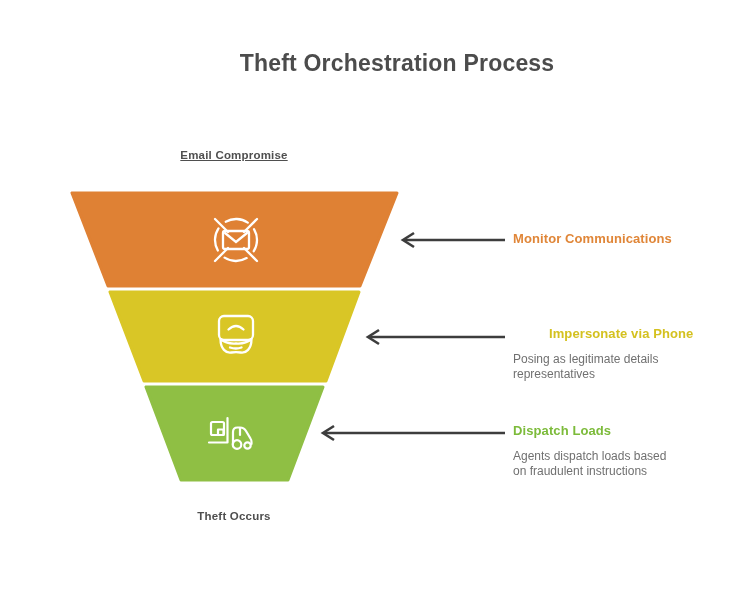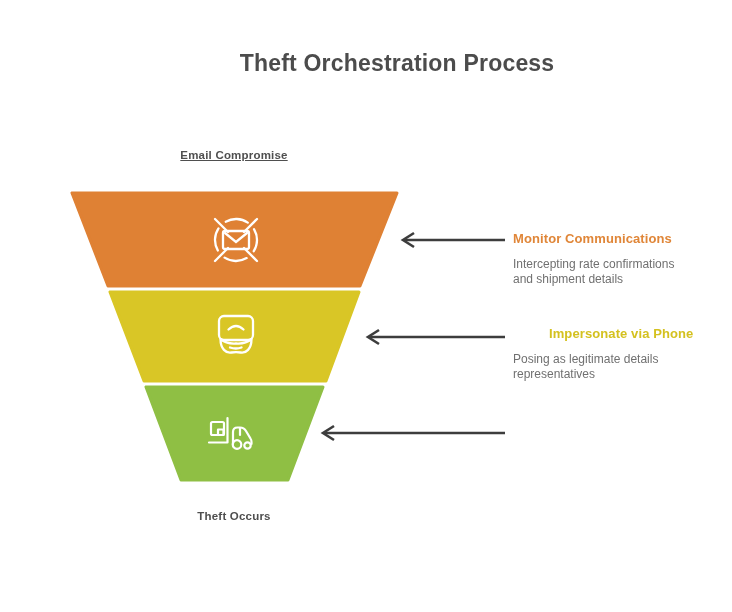--- a/index.html
+++ b/index.html
@@ -90,30 +90,33 @@
       </g>
       <g>
         <line x1="505" y1="433" x2="325" y2="433"></line>
         <polyline points="334,426 323,433 334,440"></polyline>
       </g>
     </g>
   </svg>
 
   <div class="annotation a1">
     <h3 style="color: rgb(224, 134, 56);">Monitor Communications</h3>
-    <div class="desc" style="color: rgb(112, 112, 112);">
-      <div>Intercepting rate confirmations</div>
-      <div>and shipment details</div>
-    </div>
   </div>
 
   <div class="annotation a2">
     <h3 style="color: rgb(212, 193, 31); margin-left: 36px;">Impersonate via Phone</h3>
     <div class="desc" style="color: rgb(112, 112, 112);">
       <div>Posing as legitimate details</div>
       <div>representatives</div>
     </div>
   </div>
 
+  <div class="annotation a3">
+    <h3 style="color: rgb(124, 187, 58);">Dispatch Loads</h3>
+    <div class="desc" style="color: rgb(112, 112, 112);">
+      <div>Agents dispatch loads based</div>
+      <div>on fraudulent instructions</div>
+    </div>
+  </div>
 
   <div class="flow-label exit" style="color: rgb(79, 79, 79);">Theft Occurs</div>
 
 </div>
 
 </body></html>

